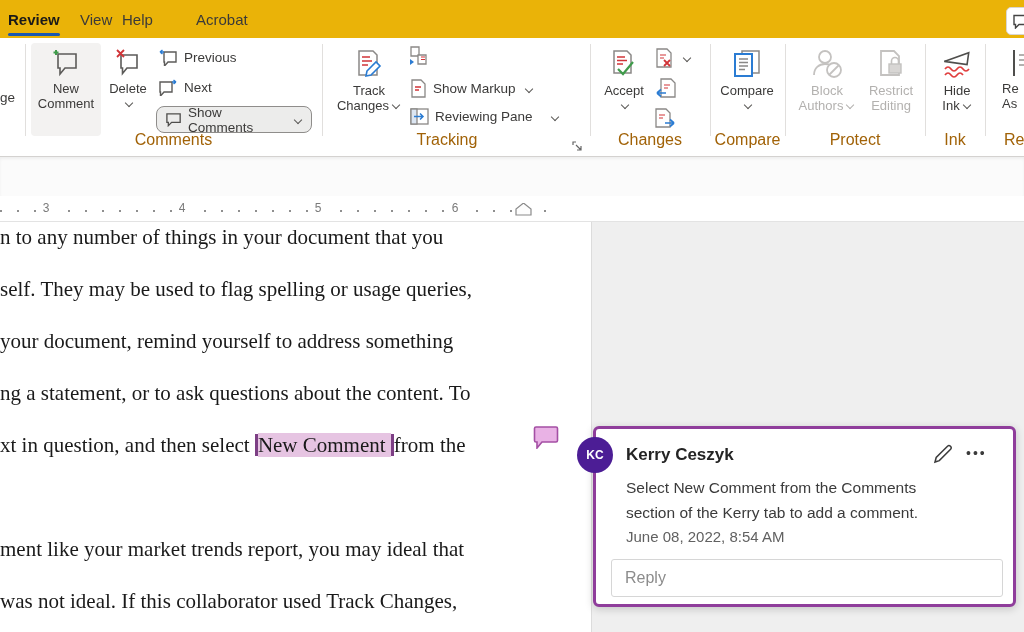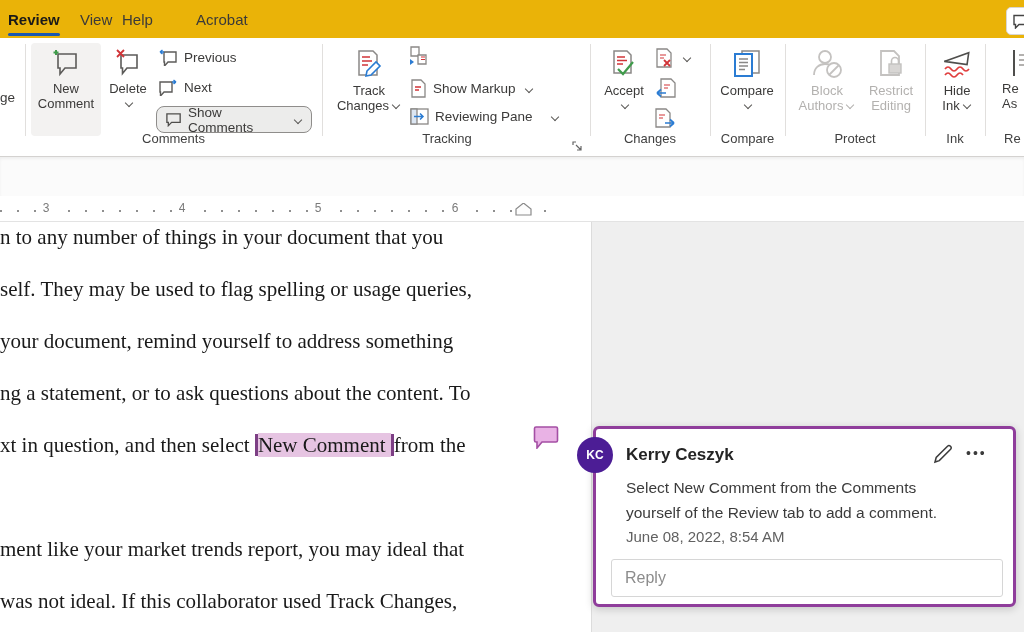--- a/index.html
+++ b/index.html
@@ -9,21 +9,21 @@
   
   .tabbar { position:absolute; left:0; top:0; width:1024px; height:38px; background:#eab308; }
   .tab { position:absolute; top:0; height:38px; display:flex; align-items:center; font-size:15px; color:#3b3a39; cursor:pointer; }
   .tab.sel { font-weight:bold; color:#1b1a19; }
   .tab.sel::after { content:""; position:absolute; left:0; right:0; bottom:2px; height:3px; background:#1a57b0; border-radius:2px; }
   .top-comments-pill { position:absolute; right:-14px; top:7px; width:32px; height:28px; background:#fff; border:1px solid #d8d6d4; border-radius:5px; display:flex; align-items:center; padding-left:5px; }
 
   
   .ribbon { position:absolute; left:0; top:38px; width:1024px; height:119px; background:#fff; border-bottom:1px solid #d4d2d0; }
   .vsep { position:absolute; top:6px; height:92px; width:1px; background:#e1dfdd; }
-  .grp-label { position:absolute; top:93px; font-size:13px; color:#404040; text-align:center; }
+  .grp-label { position:absolute; top:93px; font-size:16px; color:#a16207; text-align:center; }
   .bigbtn { position:absolute; top:5px; height:93px; display:flex; flex-direction:column; align-items:center; border-radius:4px; cursor:pointer; }
   .bigbtn .ic { margin-top:6px; }
   .lbl { font-size:13px; color:#3b3a39; line-height:15px; text-align:center; margin-top:4px; }
   .lbl.dis, .rowlbl.dis { color:#b3b1af; }
   .rowbtn { position:absolute; display:flex; align-items:center; gap:6px; cursor:pointer; }
   .rowlbl { font-size:13.5px; color:#3b3a39; }
   .chev { display:inline-block; width:9px; height:8px; position:relative; margin-left:3px; vertical-align:1px; }
   .chev::before { content:""; position:absolute; left:1px; top:1px; width:5px; height:5px; border-right:1.4px solid #5a5856; border-bottom:1.4px solid #5a5856; transform:rotate(45deg); }
   .chev.dis::before { border-color:#b3b1af; }
   .newcmt { background:#f3f2f1; }
@@ -276,19 +276,19 @@
 
     <div class="card">
       <div class="avatar">
           <span>KC</span>
         </div>
       <div class="author">Kerry Ceszyk</div>
       <svg class="edit-ic" width="21" height="21" viewBox="0 0 21 21">
         <path d="M3 18 l1.2 -4.5 L15.5 2.2 a2.2 2.2 0 0 1 3.1 3.1 L7.3 16.6 z" fill="none" stroke="#3b3b3b" stroke-width="1.5"></path>
       </svg>
       <div class="more">•••</div>
-      <div class="ctext"><span>Select New Comment from the Comments</span><br><span>yourself of the Review tab to add a comment.</span></div>
+      <div class="ctext"><span>Select New Comment from the Comments</span><br><span>section of the Kerry tab to add a comment.</span></div>
       <div class="cdate">June 08, 2022, 8:54 AM</div>
       <input class="reply" type="text" placeholder="Reply" style="">
     </div>
   </div>
 
 </div>
 
 </body></html>

